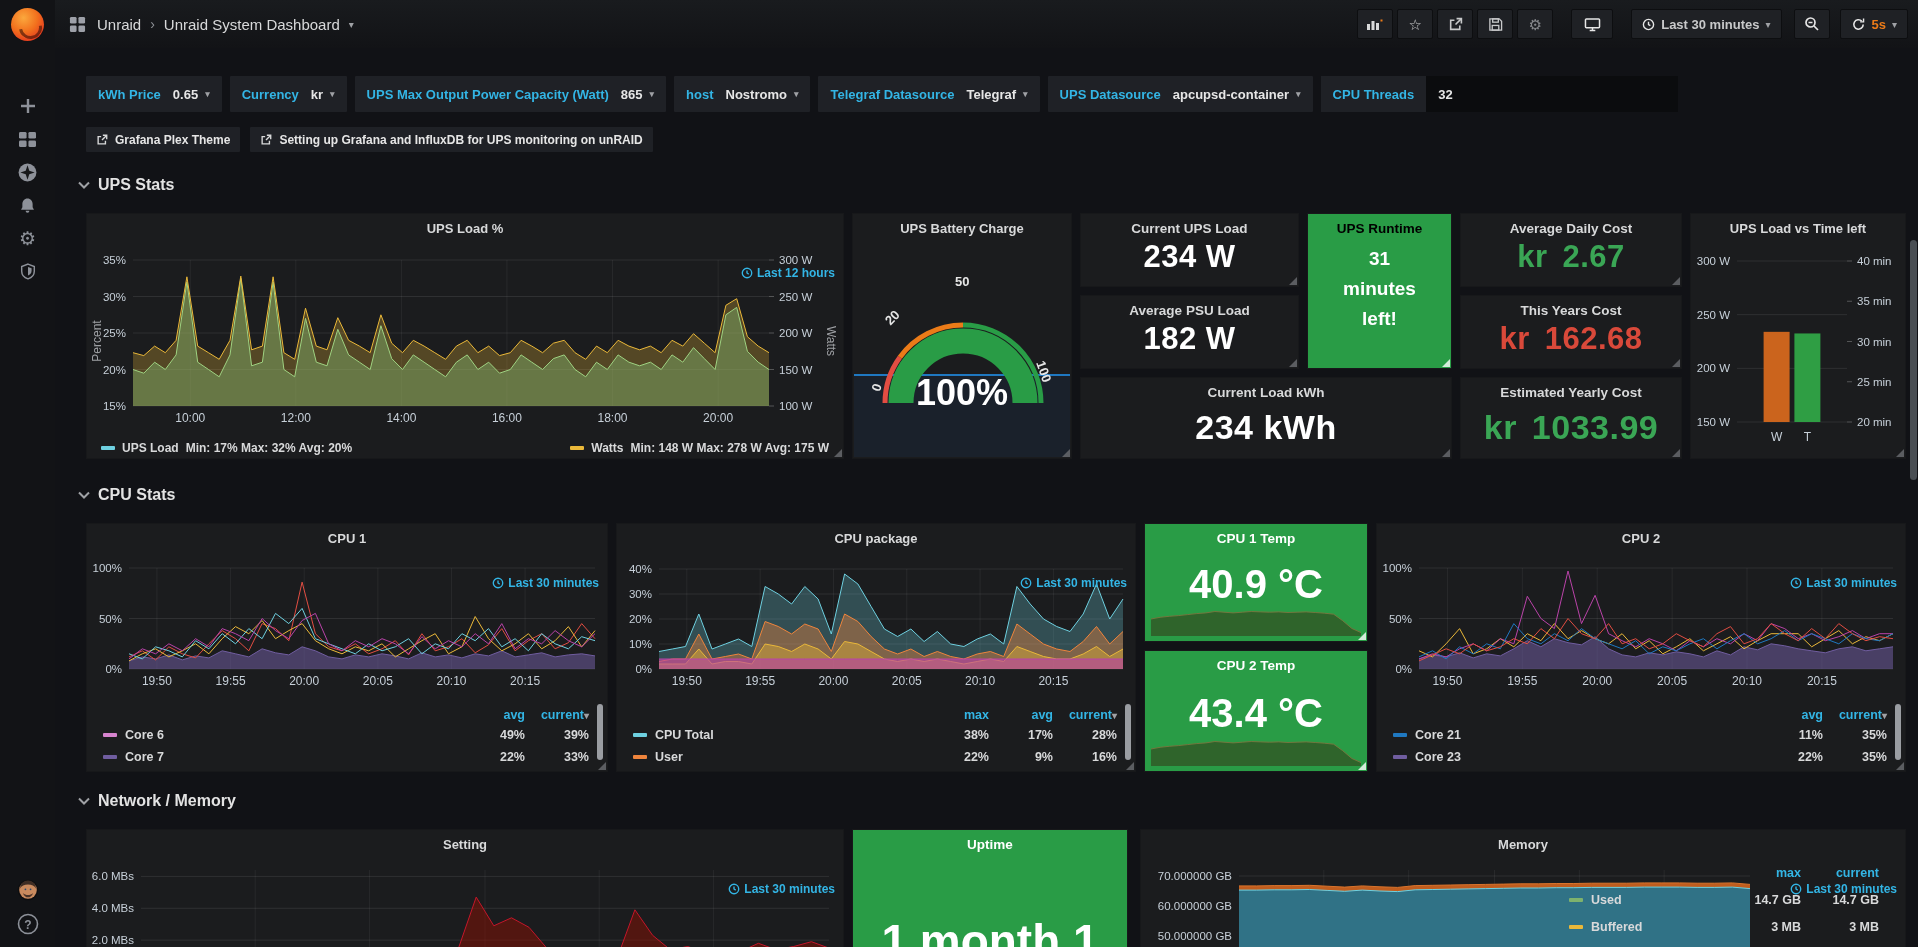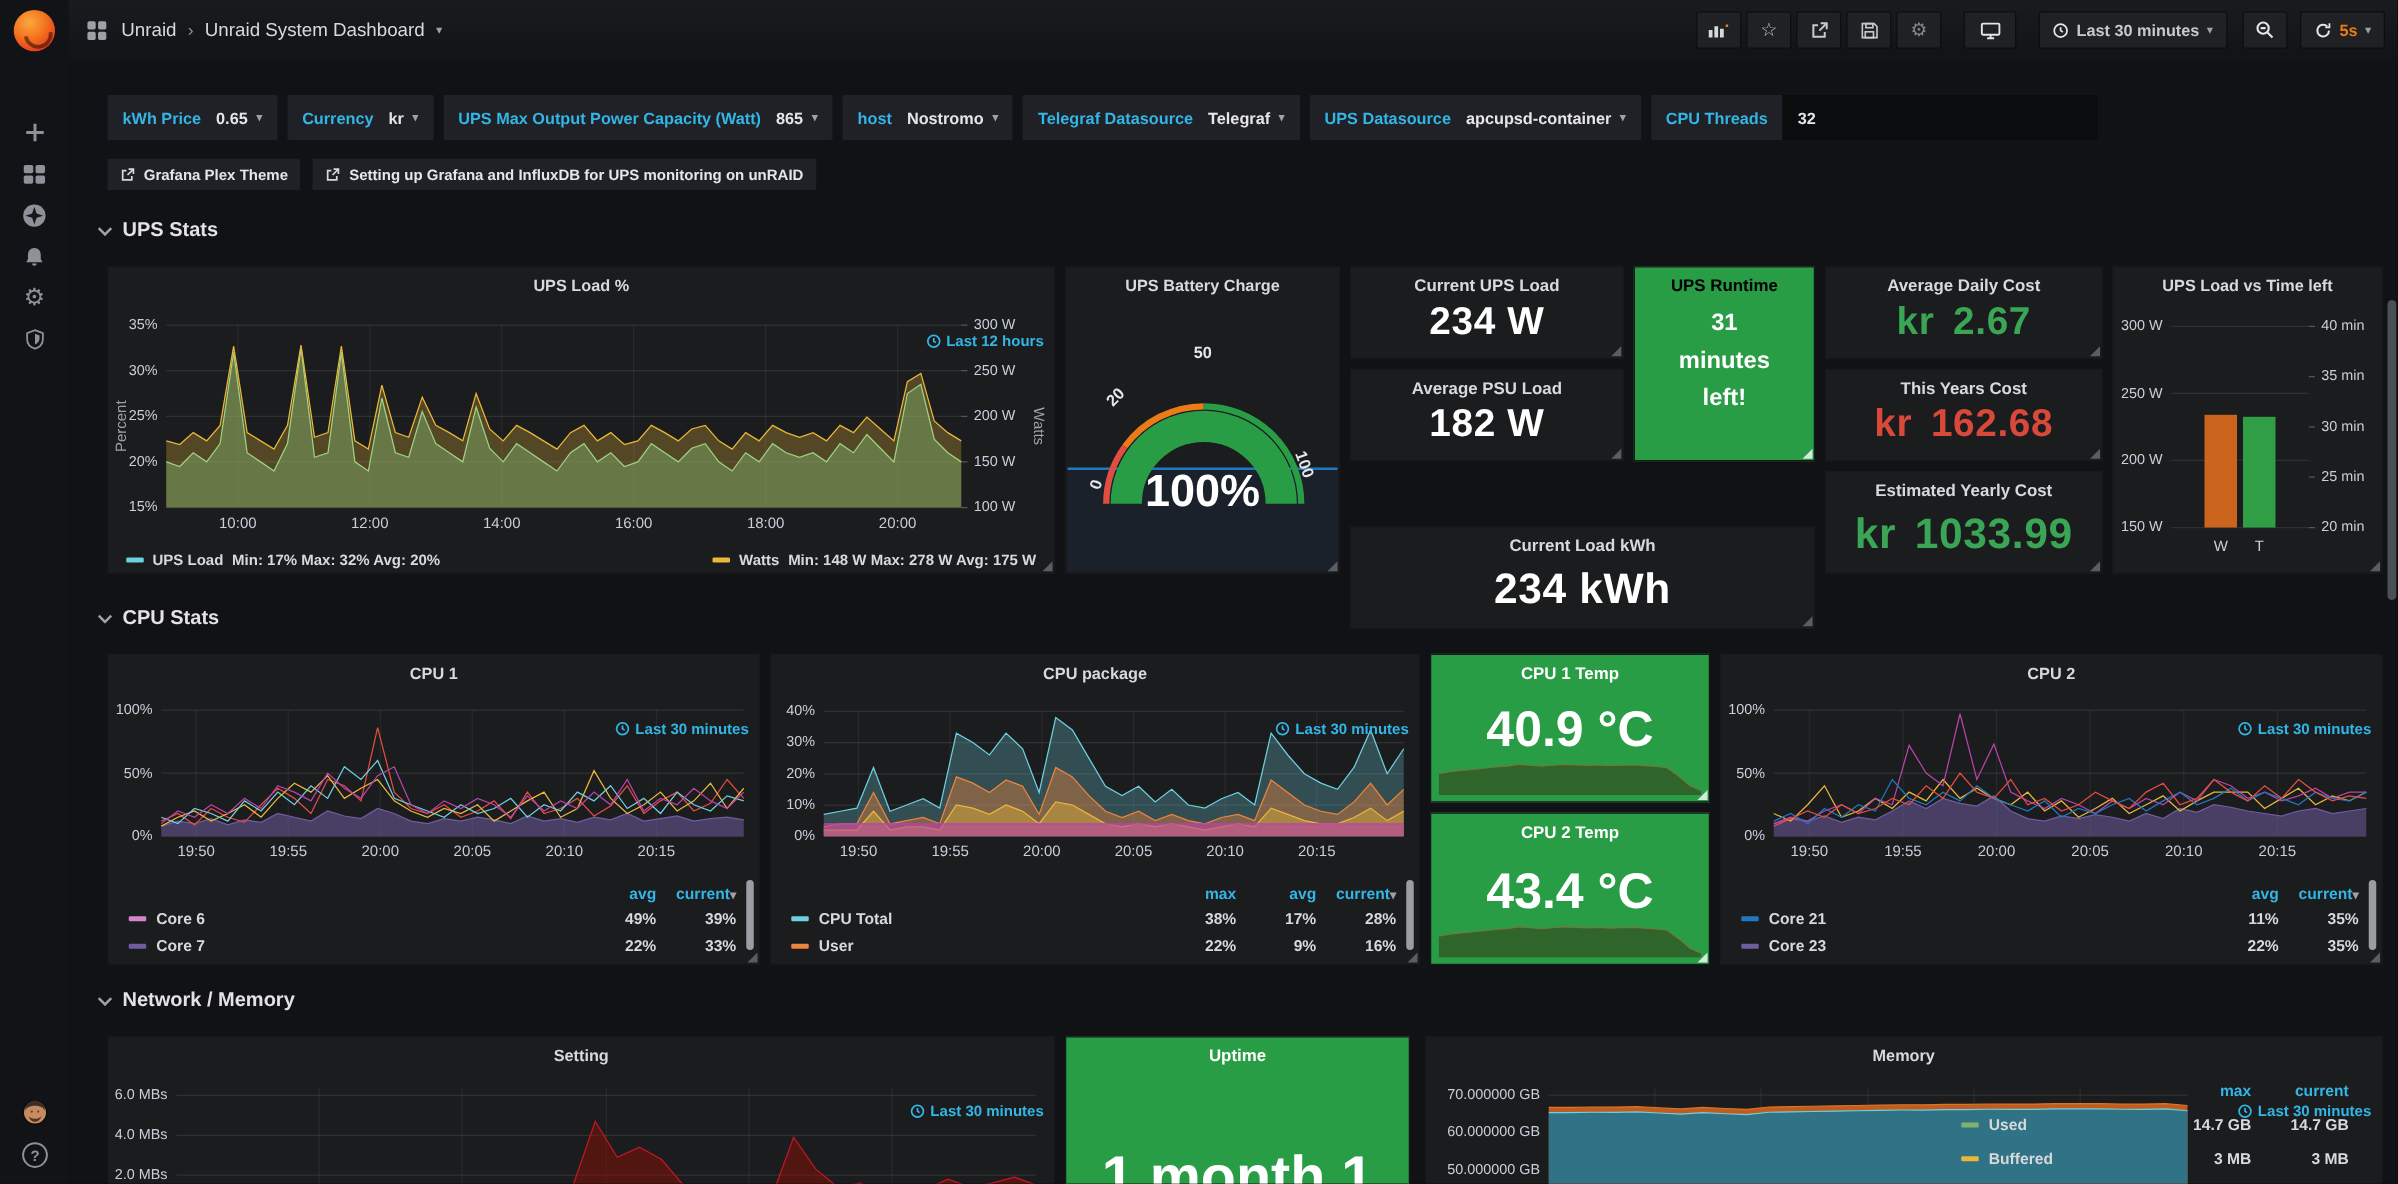--- a/index.html
+++ b/index.html
@@ -54,21 +54,21 @@
         font-size:12px;font-weight:700;cursor:pointer;z-index:3;margin-top:44px;}
   .rs{position:absolute;right:1px;bottom:1px;width:0;height:0;border-style:solid;border-width:0 0 8px 8px;
         border-color:transparent transparent #6c6e72 transparent;opacity:.8;cursor:nwse-resize;z-index:4;}
   #p-upsload{left:86px;top:213px;width:758px;height:246px;}
   #p-gauge{left:852px;top:213px;width:220px;height:246px;}
   #p-cul{left:1080px;top:213px;width:219px;height:74px;}
   #p-runtime{left:1307px;top:213px;width:145px;height:156px;}
   #p-adc{left:1460px;top:213px;width:222px;height:74px;}
   #p-apl{left:1080px;top:295px;width:219px;height:74px;}
   #p-tyc{left:1460px;top:295px;width:222px;height:74px;}
-  #p-clkwh{left:1080px;top:377px;width:372px;height:82px;margin-top:44px;}
+  #p-clkwh{left:1080px;top:377px;width:372px;height:82px;}
   #p-eyc{left:1460px;top:377px;width:222px;height:82px;}
   #p-upsbar{left:1690px;top:213px;width:216px;height:246px;}
   #p-cpu1{left:86px;top:523px;width:522px;height:249px;}
   #p-pkg{left:616px;top:523px;width:520px;height:249px;}
   #p-t1{left:1144px;top:523px;width:224px;height:119px;}
   #p-t2{left:1144px;top:650px;width:224px;height:122px;}
   #p-cpu2{left:1376px;top:523px;width:530px;height:249px;}
   #p-net{left:86px;top:829px;width:758px;height:246px;}
   #p-uptime{left:852px;top:829px;width:276px;height:246px;}
   #p-mem{left:1140px;top:829px;width:766px;height:246px;}

